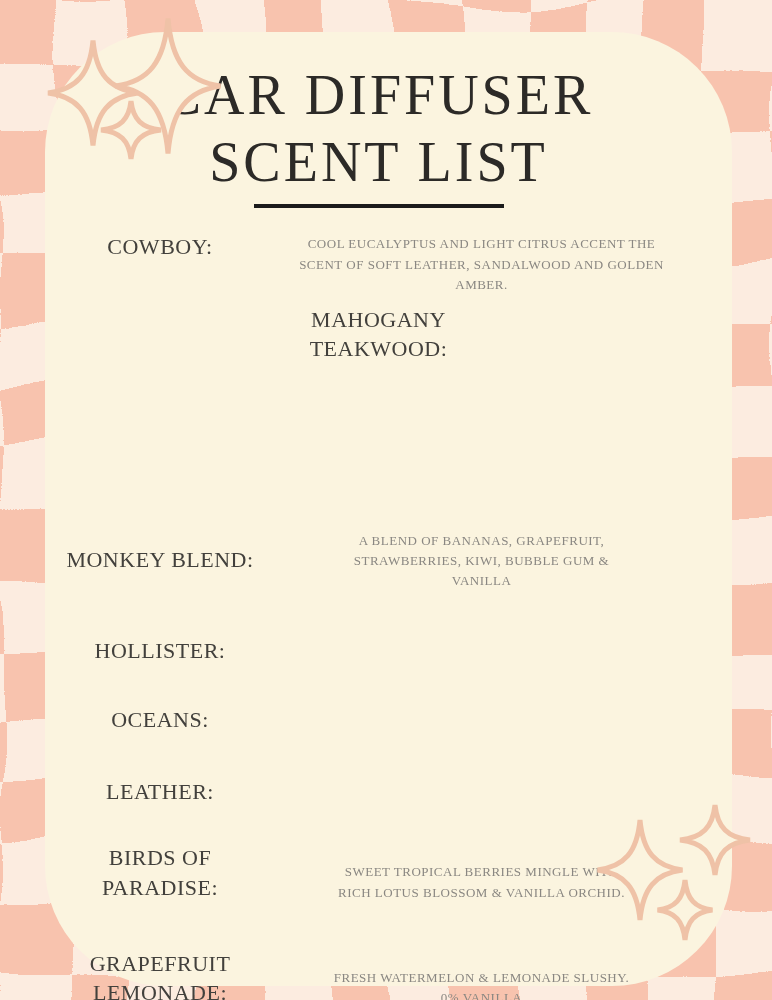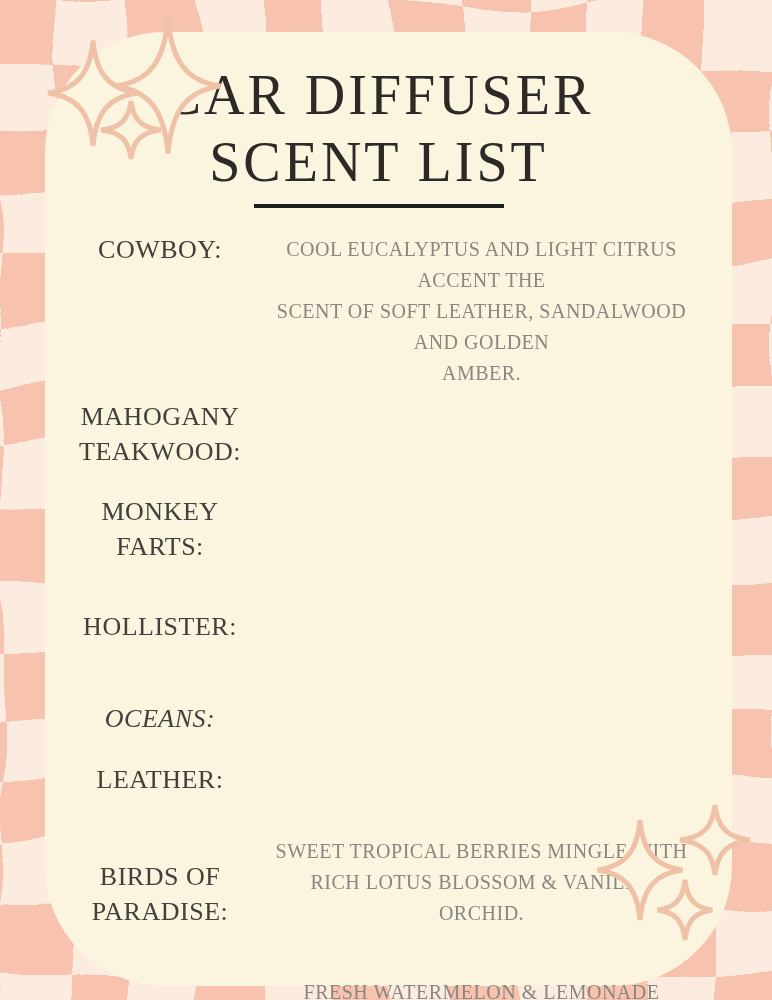--- a/index.html
+++ b/index.html
@@ -47,41 +47,41 @@
   }
 
   .rows{margin-top:24px;}
   .row{display:flex;}
   .row.align-start{align-items:flex-start;}
   .row.align-center{align-items:center;}
   .row.align-end{align-items:flex-end;justify-content:space-between;}
   .row-label{
     flex:0 0 200px;
     text-align:center;
-    font-size:26px;
+    font-size:22px;
     letter-spacing:0.5px;
     line-height:1.35;
     color:var(--name-color);
     white-space:pre-line;
   }
   .row-desc{
     flex:1;
     text-align:center;
-    font-size:20px;
+    font-size:13px;
     letter-spacing:0.5px;
     line-height:1.55;
     color:var(--desc-color);
     white-space:pre-line;
     padding:2px 0 0 6px;
   }
   .mb1{margin-bottom:10px;}
-  .mb2{margin-bottom:24px;}
+  .mb2{margin-bottom:24px;flex-direction:column;}
   .mb3{margin-bottom:45px;}
-  .mb4{margin-bottom:57px;}
-  .mb5{margin-bottom:26px;font-style:italic;}
+  .mb4{margin-bottom:39px;}
+  .mb5{margin-bottom:42px;}
   .mb6{margin-bottom:37px;}
   .mb7{margin-bottom:46px;}
 
   .sparkles{position:absolute;z-index:3;}
   .sparkles-tl{left:38px;top:8px;width:200px;height:165px;}
   .sparkles-br{left:585px;top:795px;width:187px;height:205px;}
   .sparkle-path{
     fill:var(--card-cream);
     stroke:var(--sparkle);
     stroke-width:5;
@@ -115,21 +115,24 @@
       <div class="row-label">COWBOY:</div>
       <div class="row-desc">COOL EUCALYPTUS AND LIGHT CITRUS ACCENT THE
 SCENT OF SOFT LEATHER, SANDALWOOD AND GOLDEN
 AMBER.</div>
     </div>
     <div class="row align-center mb2">
       <div class="row-label">MAHOGANY
 TEAKWOOD:</div>
     </div>
     <div class="row align-center mb3">
-      <div class="row-label">MONKEY FARTS:</div>
+      <div class="row-label">MONKEY BLEND:</div>
+      <div class="row-desc">A BLEND OF BANANAS, GRAPEFRUIT,
+STRAWBERRIES, KIWI, BUBBLE GUM &amp;
+VANILLA</div>
     </div>
     <div class="row align-start mb4">
       <div class="row-label">HOLLISTER:</div>
     </div>
     <div class="row align-start mb5">
       <div class="row-label">OCEANS:</div>
     </div>
     <div class="row align-start mb6">
       <div class="row-label">LEATHER:</div>
     </div>

